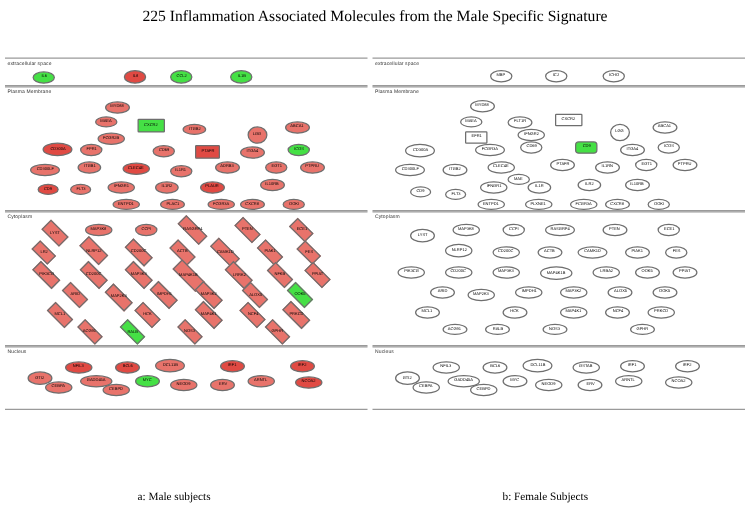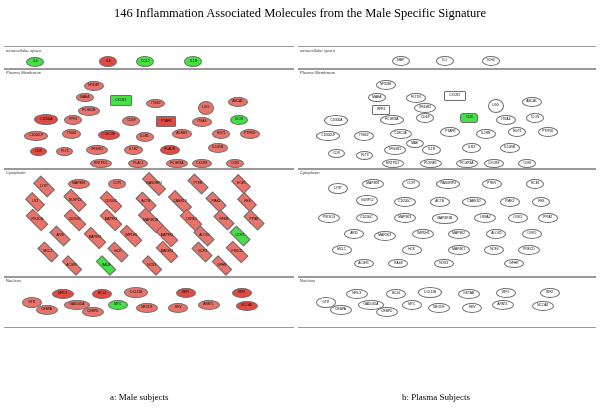--- a/index.html
+++ b/index.html
@@ -19,21 +19,21 @@
   
   .sh-ellipse{border-radius:50%;}
   .sh-rect{border-radius:1px;}
   .sh-round{border-radius:3px;}
   .sh-diamond{transform:rotate(45deg);}
   .sh-diamond span{transform:rotate(-45deg) scale(0.95);}
 </style>
 </head>
 <body>
 
-<div id="page-title">146 Inflammation Associated Molecules from the Male Specific Signature</div>
+<div id="page-title">225 Inflammation Associated Molecules from the Male Specific Signature</div>
 
 <div class="panel left" id="panel-left">
     <div class="compartment" style="top: 0px; height: 22px;">
       <div class="comp-label">extracellular space</div>
       <div style="position: absolute; inset: 6px 0px 0px 12px;">
         <div class="node sh-ellipse" style="left: 10px; top: 4px; width: 16px; height: 8px; background: rgb(69, 224, 69); border: 0.5px solid rgb(110, 110, 110);">
           <span>IL6</span>
         </div>
         <div class="node sh-ellipse" style="left: 83px; top: 3px; width: 16px; height: 9px; background: rgb(224, 74, 67); border: 0.5px solid rgb(110, 110, 110);">
           <span>IL8</span>
@@ -574,13 +574,13 @@
           <span>ARNTL</span>
         </div>
         <div class="node sh-ellipse" style="left: 222px; top: 18px; width: 20px; height: 8px; background: rgb(255, 255, 255); border: 0.5px solid rgb(110, 110, 110);">
           <span>NCOA2</span>
         </div>
       </div>
     </div>
   </div>
 
 <div class="caption" style="left:110px;top:392px;">a: Male subjects</div>
-<div class="caption" style="left:402px;top:392px;">b: Plasma Subjects</div>
+<div class="caption" style="left:402px;top:392px;">b: Female Subjects</div>
 
 </body></html>

